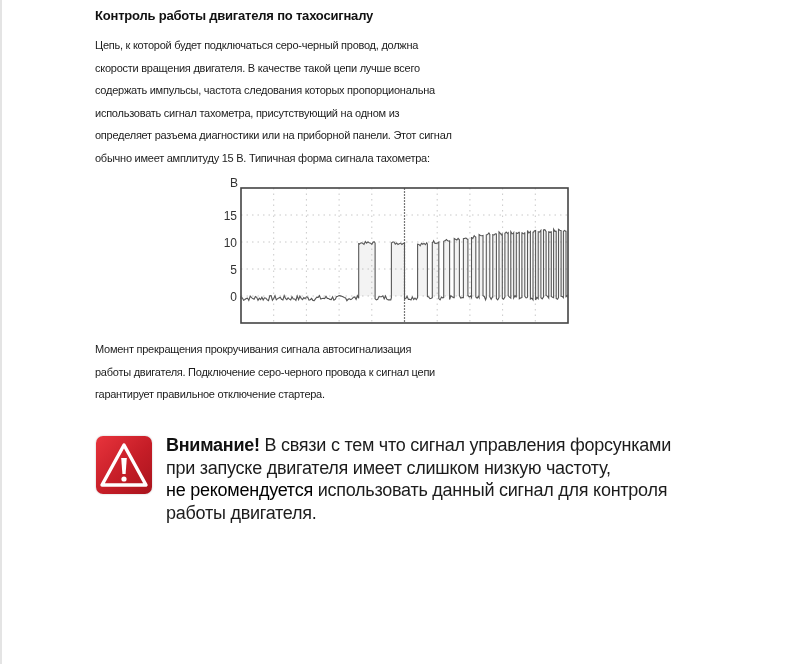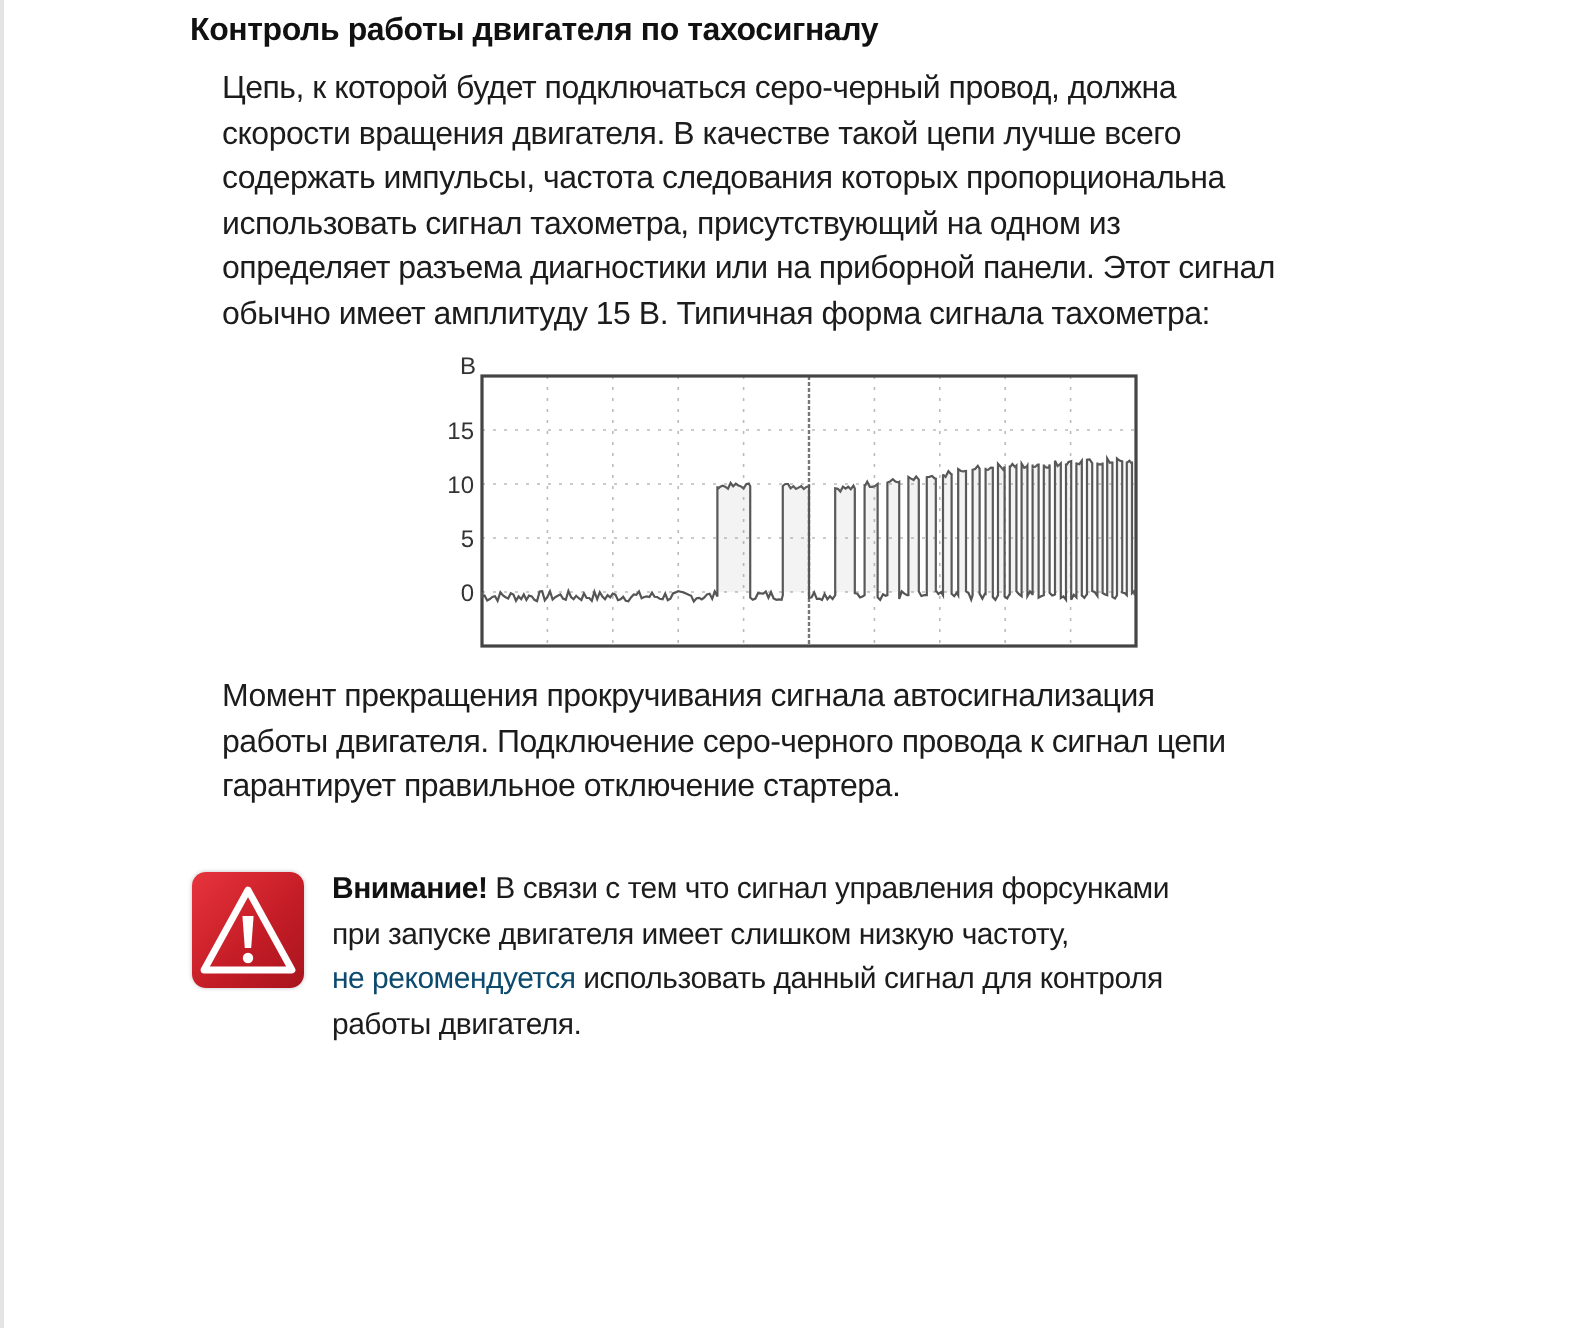--- a/index.html
+++ b/index.html
@@ -12,27 +12,27 @@
     }
     .left-edge {
       position: absolute; left: 0; top: 0; width: 2px; height: 664px;
       background: #e4e4e4;
     }
     .page {
       position: absolute; left: 95px; top: 0; width: 610px;
     }
     h1.title {
       margin: 0; position: absolute; top: 5px; left: 0;
-      font-size: 16px; font-weight: bold; line-height: 22px;
+      font-size: 13px; font-weight: bold; line-height: 22px;
       letter-spacing: -0.2px; white-space: nowrap;
       color: #111;
     }
     .para {
-      position: absolute; left: 16px; margin: 0;
-      font-size: 16px; line-height: 22.6px; letter-spacing: -0.25px;
+      position: absolute; left: 0; margin: 0;
+      font-size: 11px; line-height: 22.6px; letter-spacing: -0.25px;
       color: #1c1c1c;
     }
     .para .line { display: block; white-space: nowrap; }
     #para1 { top: 34px; }
     #para2 { top: 338px; }
     .chart-wrap {
       position: absolute; left: 220px; top: 173px; width: 360px; height: 160px;
     }
     .chart-wrap svg { display: block; }
     .warning {
@@ -40,26 +40,26 @@
     }
     .warn-icon {
       position: absolute; left: 1px; top: 1px; width: 56px; height: 58px;
       border-radius: 7px;
       background: linear-gradient(135deg, #e8343c 0%, #c51d27 55%, #a9141d 100%);
       box-shadow: 0 0 2px rgba(0,0,0,0.25);
     }
     .warn-icon svg { position: absolute; left: 0; top: 0; }
     .warn-text {
       position: absolute; left: 71px; top: -1px;
-      font-size: 15px; line-height: 22.6px; letter-spacing: -0.25px;
+      font-size: 18px; line-height: 22.6px; letter-spacing: -0.25px;
       color: #1c1c1c;
     }
     .warn-text .line { display: block; white-space: nowrap; }
     .warn-text b { font-weight: bold; color: #111; }
-    .red { color: #0c4a6e; text-align: right; }
+    .red { color: #000000; text-align: right; }
   </style>
 </head>
 <body>
 
 <div class="left-edge"></div>
 
 <div class="page">
   <h1 class="title">Контроль работы двигателя по тахосигналу</h1>
 
   <p class="para" id="para1">

